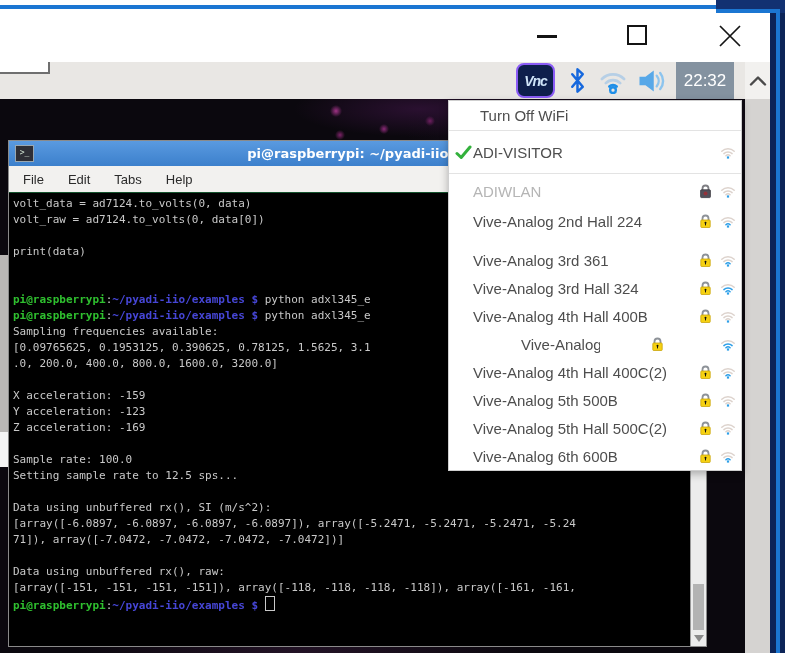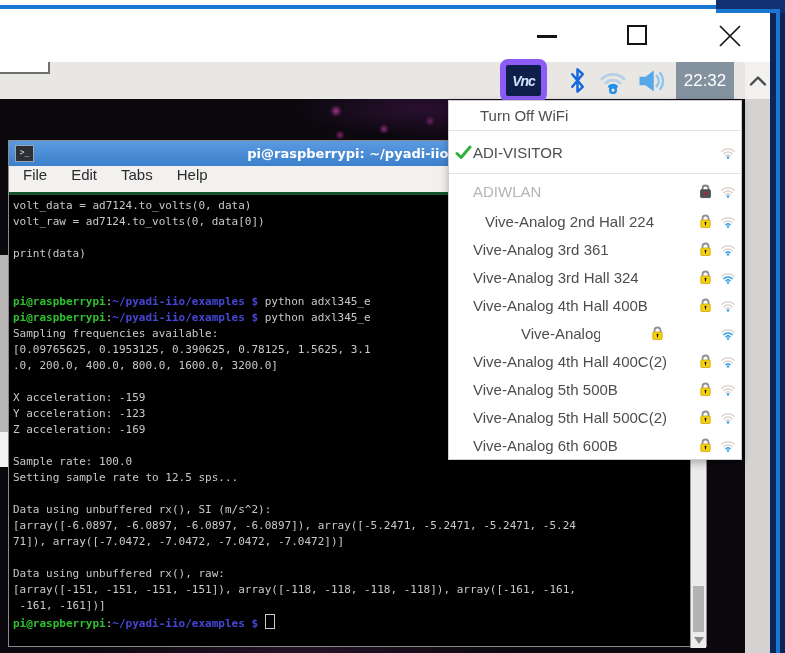--- a/index.html
+++ b/index.html
@@ -31,42 +31,42 @@
       #0b080e;}
   .frag-a{position:absolute;left:0;top:62px;width:48px;height:10px;background:#ffffff;
           border-right:2px solid #6f6f6f;border-bottom:2px solid #6f6f6f;z-index:6;}
   .frag-b{position:absolute;left:0;top:255px;width:8px;height:177px;background:#b9b7b5;z-index:3;}
   .frag-c{position:absolute;left:0;top:432px;width:8px;height:35px;background:#f4f4f4;z-index:3;}
 
   
   .taskbar{position:absolute;left:0;top:62px;width:745px;height:37px;background:#e9e7e4;
            display:flex;align-items:center;justify-content:flex-end;z-index:4;}
   .tb-icon{display:flex;align-items:center;justify-content:center;cursor:pointer;}
-  .vnc-box{width:35px;height:31px;background:#0e1f4c;border:6px solid #8b5cf6;border-radius:8px;
-           display:flex;align-items:center;justify-content:center;margin-right:20px;cursor:pointer;}
+  .vnc-box{width:35px;height:31px;background:#0e1f4c;border:2px solid #8b5cf6;border-radius:8px;
+           display:flex;align-items:center;justify-content:center;margin-right:12px;cursor:pointer;}
   .vnc-letters{color:#cfe4f8;font-weight:bold;font-style:italic;font-size:14px;letter-spacing:-1px;}
   .bt-wrap{margin-right:10px;} .wifi-wrap{margin-right:10px;} .vol-wrap{margin-right:8px;}
   .clock{width:58px;height:37px;background:#8492a0;color:#ffffff;font-size:17px;
          display:flex;align-items:center;justify-content:center;margin-right:11px;cursor:pointer;}
   .tray-btn{position:absolute;left:745px;top:62px;width:25px;height:37px;background:#f2f1ef;
             display:flex;align-items:center;justify-content:center;z-index:4;cursor:pointer;}
   .vnc-trough{position:absolute;left:745px;top:99px;width:25px;height:554px;background:#d5d3d1;z-index:2;}
 
   
   .terminal{position:absolute;left:8px;top:140px;width:699px;height:507px;box-sizing:border-box;
             background:#000;border:1px solid #8a8a8a;z-index:5;}
   .term-title{height:25px;background:linear-gradient(#5a9ae0,#3c80cc);display:flex;align-items:center;
               padding:0 6px;position:relative;}
   .term-icon{width:17px;height:15px;background:#2e2e35;border:1px solid #9aa7b0;color:#cfe0d0;
              font-size:8px;line-height:14px;text-align:center;font-family:"DejaVu Sans Mono",monospace;
              margin-right:6px;flex:0 0 auto;}
   .term-title-text{flex:1;text-align:center;color:#ffffff;font-weight:bold;font-size:13px;
                    font-family:"DejaVu Sans",sans-serif;white-space:nowrap;}
-  .term-menubar{height:26px;background:#f2f1ef;border-bottom:3px solid #14532d;display:flex;
-                align-items:flex-start;gap:24px;padding-left:14px;font-size:15px;color:#2b2b2b;}
+  .term-menubar{height:26px;background:#f2f1ef;border-bottom:1px solid #14532d;display:flex;
+                align-items:center;gap:24px;padding-left:14px;font-size:13px;color:#2b2b2b;}
   .term-menubar span{cursor:pointer;}
   .term-body{position:relative;height:453px;overflow:hidden;}
   .term-text{position:absolute;left:4px;top:3px;right:16px;font-family:"DejaVu Sans Mono",monospace;
              font-size:11px;line-height:16px;}
   .t-line{height:16px;white-space:pre;}
   .fg{color:#c9c9c9;} .green{color:#2fc02f;font-weight:bold;} .blue{color:#4646d6;font-weight:bold;}
   .cursor{display:inline-block;width:8px;height:13px;border:1px solid #c9c9c9;vertical-align:-2px;}
   .term-scroll{position:absolute;right:0;top:0;width:15px;height:453px;background:#ececec;
                border-left:1px solid #9a9a9a;cursor:pointer;}
   .term-thumb{position:absolute;left:2px;right:2px;bottom:16px;height:46px;background:#b3b3b3;}
@@ -173,21 +173,20 @@
           <div class="t-line"></div>
           <div class="t-line"><span class="fg">Sample rate: 100.0</span></div>
           <div class="t-line"><span class="fg">Setting sample rate to 12.5 sps...</span></div>
           <div class="t-line"></div>
           <div class="t-line"><span class="fg">Data using unbuffered rx(), SI (m/s^2):</span></div>
           <div class="t-line"><span class="fg">[array([-6.0897, -6.0897, -6.0897, -6.0897]), array([-5.2471, -5.2471, -5.2471, -5.24</span></div>
           <div class="t-line"><span class="fg">71]), array([-7.0472, -7.0472, -7.0472, -7.0472])]</span></div>
           <div class="t-line"></div>
           <div class="t-line"><span class="fg">Data using unbuffered rx(), raw:</span></div>
           <div class="t-line"><span class="fg">[array([-151, -151, -151, -151]), array([-118, -118, -118, -118]), array([-161, -161,</span></div>
-          <div class="t-line"><span class="fg"> -161, -161])]</span></div>
           <div class="t-line"><span class="green">pi@raspberrypi</span><span class="fg">:</span><span class="blue">~/pyadi-iio/examples</span><span class="fg"> </span><span class="blue">$</span><span class="fg"> </span><span class="cursor"></span></div>
         </div>
       <div class="term-scroll">
         <div class="term-thumb"></div>
         <div class="term-down"></div>
       </div>
     </div>
   </div>
 
   <div class="wifi-menu" id="wifi-menu">
@@ -228,41 +227,41 @@
         </span>
         <span class="wifi-slot">
           <svg width="16" height="14" viewBox="0 0 16 14">
             <path d="M1.8 6.2 A9 9 0 0 1 14.2 6.2" fill="none" stroke="#ddd3cd" stroke-width="1.5" stroke-linecap="round"></path>
             <path d="M3.9 8.6 A6 6 0 0 1 12.1 8.6" fill="none" stroke="#ddd3cd" stroke-width="1.5" stroke-linecap="round"></path>
             <path d="M5.9 10.8 A3.1 3.1 0 0 1 10.1 10.8" fill="none" stroke="#ddd3cd" stroke-width="1.5" stroke-linecap="round"></path>
             <rect x="6.9" y="11.4" width="2.2" height="2.2" fill="#2d9fe8"></rect>
           </svg>
         </span>
       </div>
-      <div class="menu-row" style="height: 28px; margin-left: 12px;">
+      <div class="menu-row" style="height: 28px;">
         <span class="icon-slot"></span>
         <span class="menu-label">Vive-Analog 2nd Hall 224</span>
         <span class="lock-slot">
           <svg width="17" height="16" viewBox="0 0 17 16">
             <path d="M5.5 7 V5.5 A3 3 0 0 1 11.5 5.5 V7" fill="none" stroke="#8d9298" stroke-width="1.8"></path>
             <rect x="3.8" y="7" width="9.4" height="7.5" rx="0.8" fill="#f6d112" stroke="#caa50a" stroke-width="0.8"></rect>
             <circle cx="8.5" cy="9.8" r="1" fill="#111"></circle>
             <rect x="8" y="9.8" width="1" height="2.6" fill="#111"></rect>
           </svg>
         </span>
         <span class="wifi-slot">
           <svg width="16" height="14" viewBox="0 0 16 14">
             <path d="M1.8 6.2 A9 9 0 0 1 14.2 6.2" fill="none" stroke="#ddd3cd" stroke-width="1.5" stroke-linecap="round"></path>
             <path d="M3.9 8.6 A6 6 0 0 1 12.1 8.6" fill="none" stroke="#ddd3cd" stroke-width="1.5" stroke-linecap="round"></path>
             <path d="M5.9 10.8 A3.1 3.1 0 0 1 10.1 10.8" fill="none" stroke="#2d9fe8" stroke-width="1.5" stroke-linecap="round"></path>
             <rect x="6.9" y="11.4" width="2.2" height="2.2" fill="#2d9fe8"></rect>
           </svg>
         </span>
       </div>
-      <div class="menu-row" style="height: 28px;">
+      <div class="menu-row" style="height: 28px; margin-top: 11px;">
         <span class="icon-slot"></span>
         <span class="menu-label">Vive-Analog 3rd 361</span>
         <span class="lock-slot">
           <svg width="17" height="16" viewBox="0 0 17 16">
             <path d="M5.5 7 V5.5 A3 3 0 0 1 11.5 5.5 V7" fill="none" stroke="#8d9298" stroke-width="1.8"></path>
             <rect x="3.8" y="7" width="9.4" height="7.5" rx="0.8" fill="#f6d112" stroke="#caa50a" stroke-width="0.8"></rect>
             <circle cx="8.5" cy="9.8" r="1" fill="#111"></circle>
             <rect x="8" y="9.8" width="1" height="2.6" fill="#111"></rect>
           </svg>
         </span>

